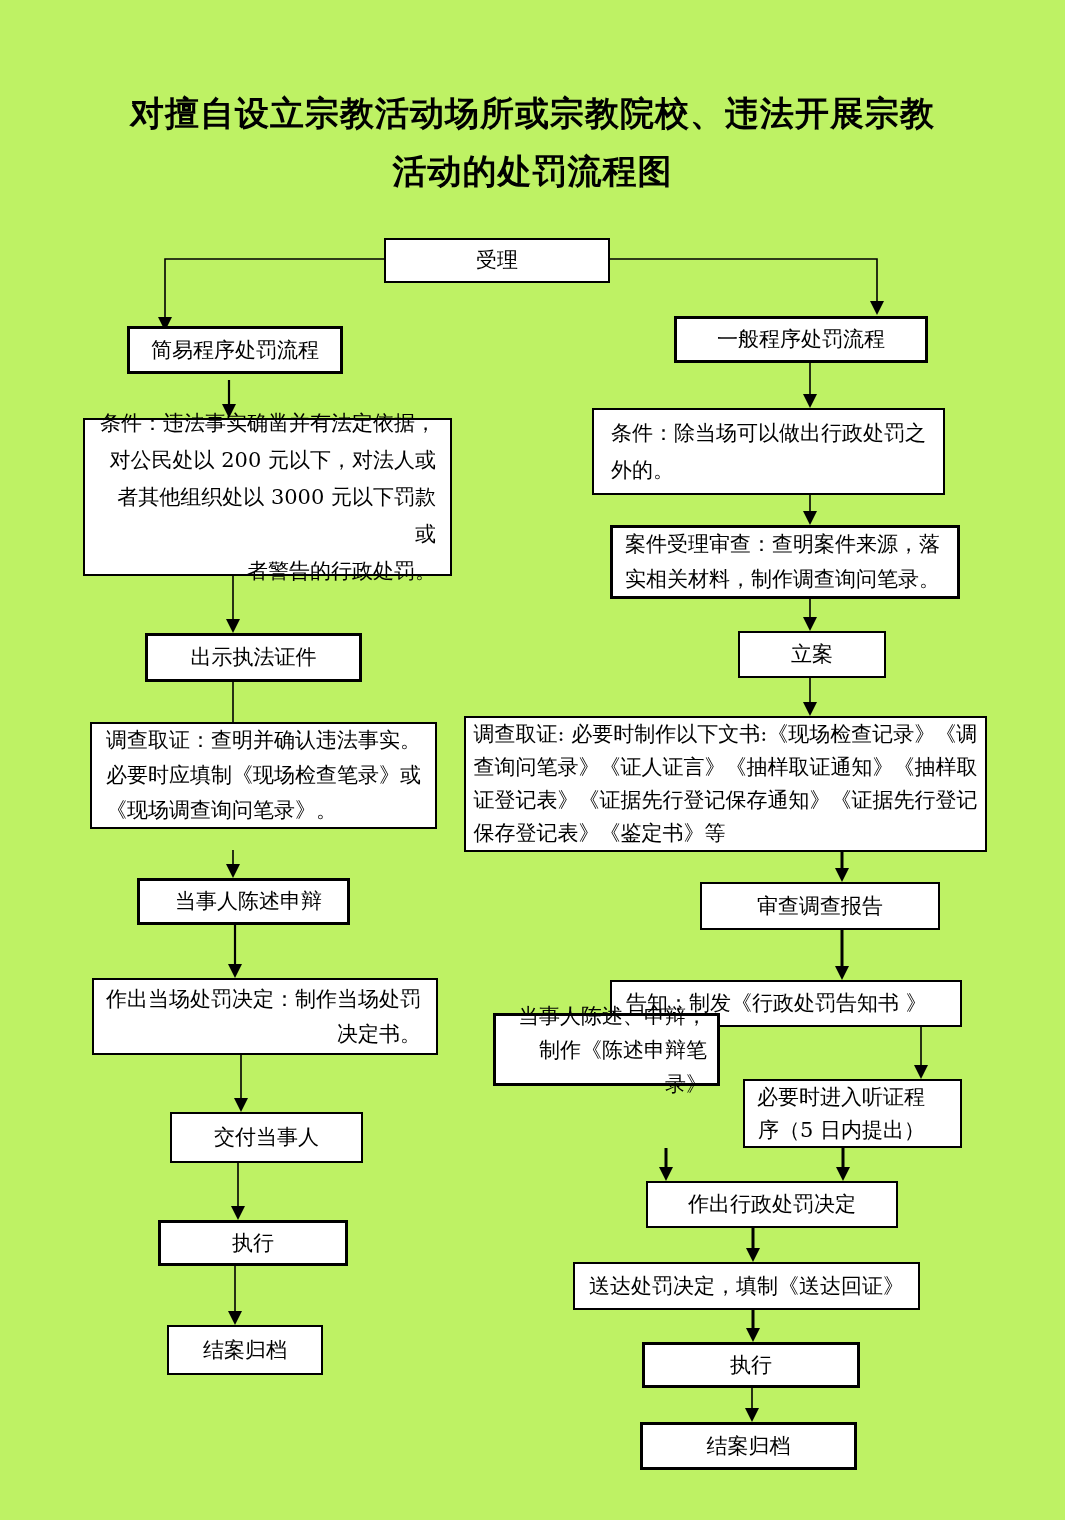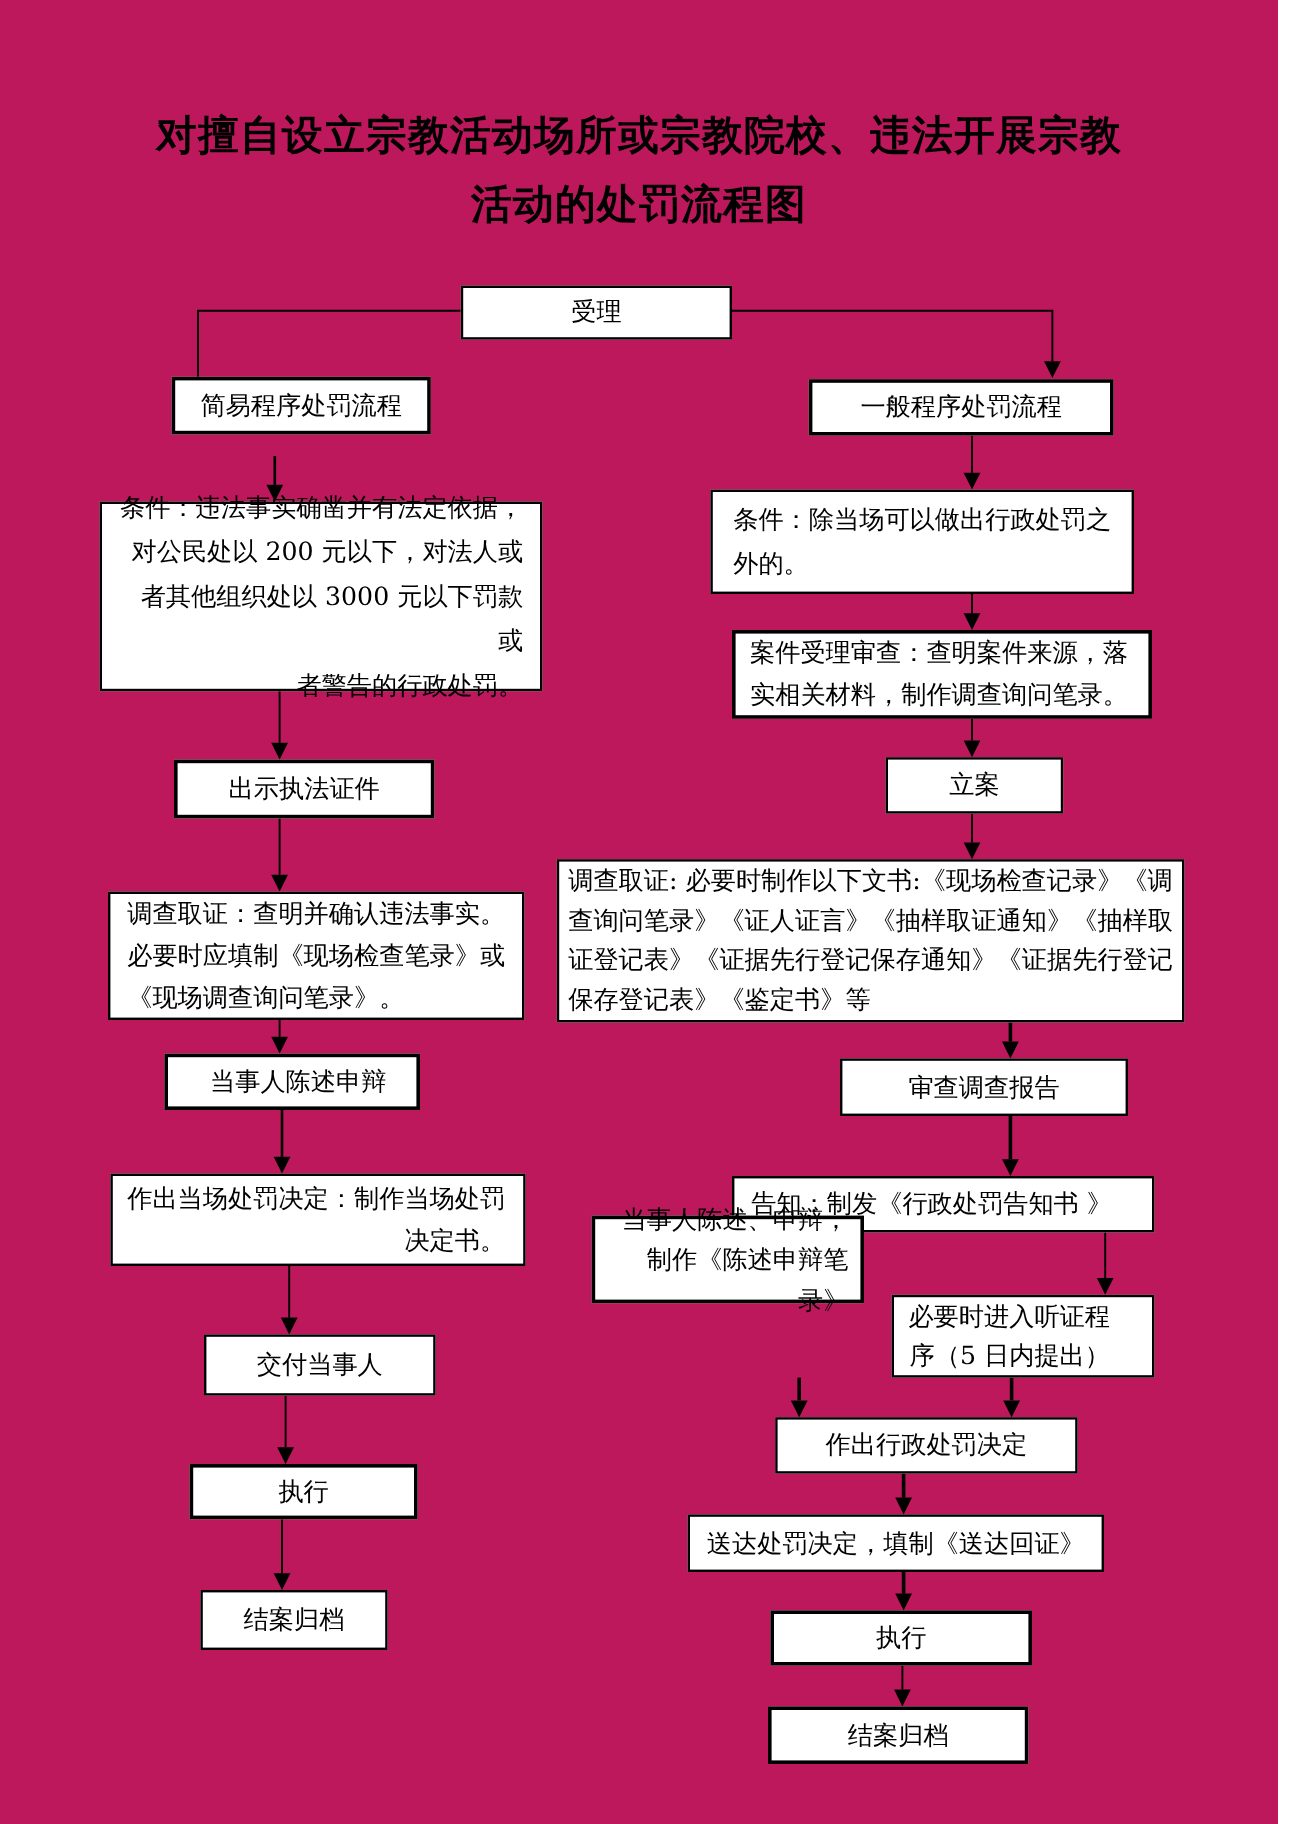--- a/index.html
+++ b/index.html
@@ -1,20 +1,20 @@
 <!DOCTYPE html>
 <html><head>
 <meta charset="utf-8">
 <style>
   html, body { margin: 0; padding: 0; background: #ffffff; }
   #page {
     position: relative;
     width: 1065px;
     height: 1520px;
-    background: #be185d;
+    background: #bef264;
     font-family: "DejaVu Serif", "Liberation Serif", serif;
     color: #000;
     overflow: hidden;
   }
   #title {
     position: absolute;
     top: 84px;
     left: 0;
     width: 100%;
     text-align: center;
@@ -113,30 +113,30 @@
     <path class="thick" d="M753,1228 V1248"></path>
       <polygon points="746,1248 760,1248 753,1262"></polygon>
     <path class="thick" d="M753,1310 V1328"></path>
       <polygon points="746,1328 760,1328 753,1342"></polygon>
     <path class="thin" d="M752,1388 V1408"></path>
       <polygon points="745,1408 759,1408 752,1422"></polygon>
   </svg>
 
   <div class="node" style="left:384px; top:238px; width:226px; height:45px;">受理</div>
 
-  <div class="node b3" style="left:127px; top:314px; width:216px; height:48px;margin-left:16px;">简易程序处罚流程</div>
+  <div class="node b3" style="left:127px; top:326px; width:216px; height:48px;">简易程序处罚流程</div>
 
   <div class="node left" style="left:83px; top:418px; width:369px; height:158px; padding:4px 14px; line-height:37px;">条件：违法事实确凿并有法定依据，
 对公民处以 200 元以下，对法人或
 者其他组织处以 3000 元以下罚款或
 者警告的行政处罚。</div>
 
   <div class="node b3" style="left:145px; top:633px; width:217px; height:49px;">出示执法证件</div>
 
-  <div class="node" style="left:90px; top:743px; width:347px; height:107px; padding:5px 8px;">调查取证：查明并确认违法事实。
+  <div class="node" style="left:90px; top:722px; width:347px; height:107px; padding:5px 8px;">调查取证：查明并确认违法事实。
 必要时应填制《现场检查笔录》或
 《现场调查询问笔录》。</div>
 
   <div class="node b3" style="left:137px; top:878px; width:213px; height:47px;padding-left:10px;">当事人陈述申辩</div>
 
   <div class="node left" style="left:92px; top:978px; width:346px; height:77px; padding:4px 12px;">作出当场处罚决定：制作当场处罚
 决定书。</div>
 
   <div class="node" style="left:152px; top:1112px; width:193px; height:51px;margin-left:18px;">交付当事人</div>
 

